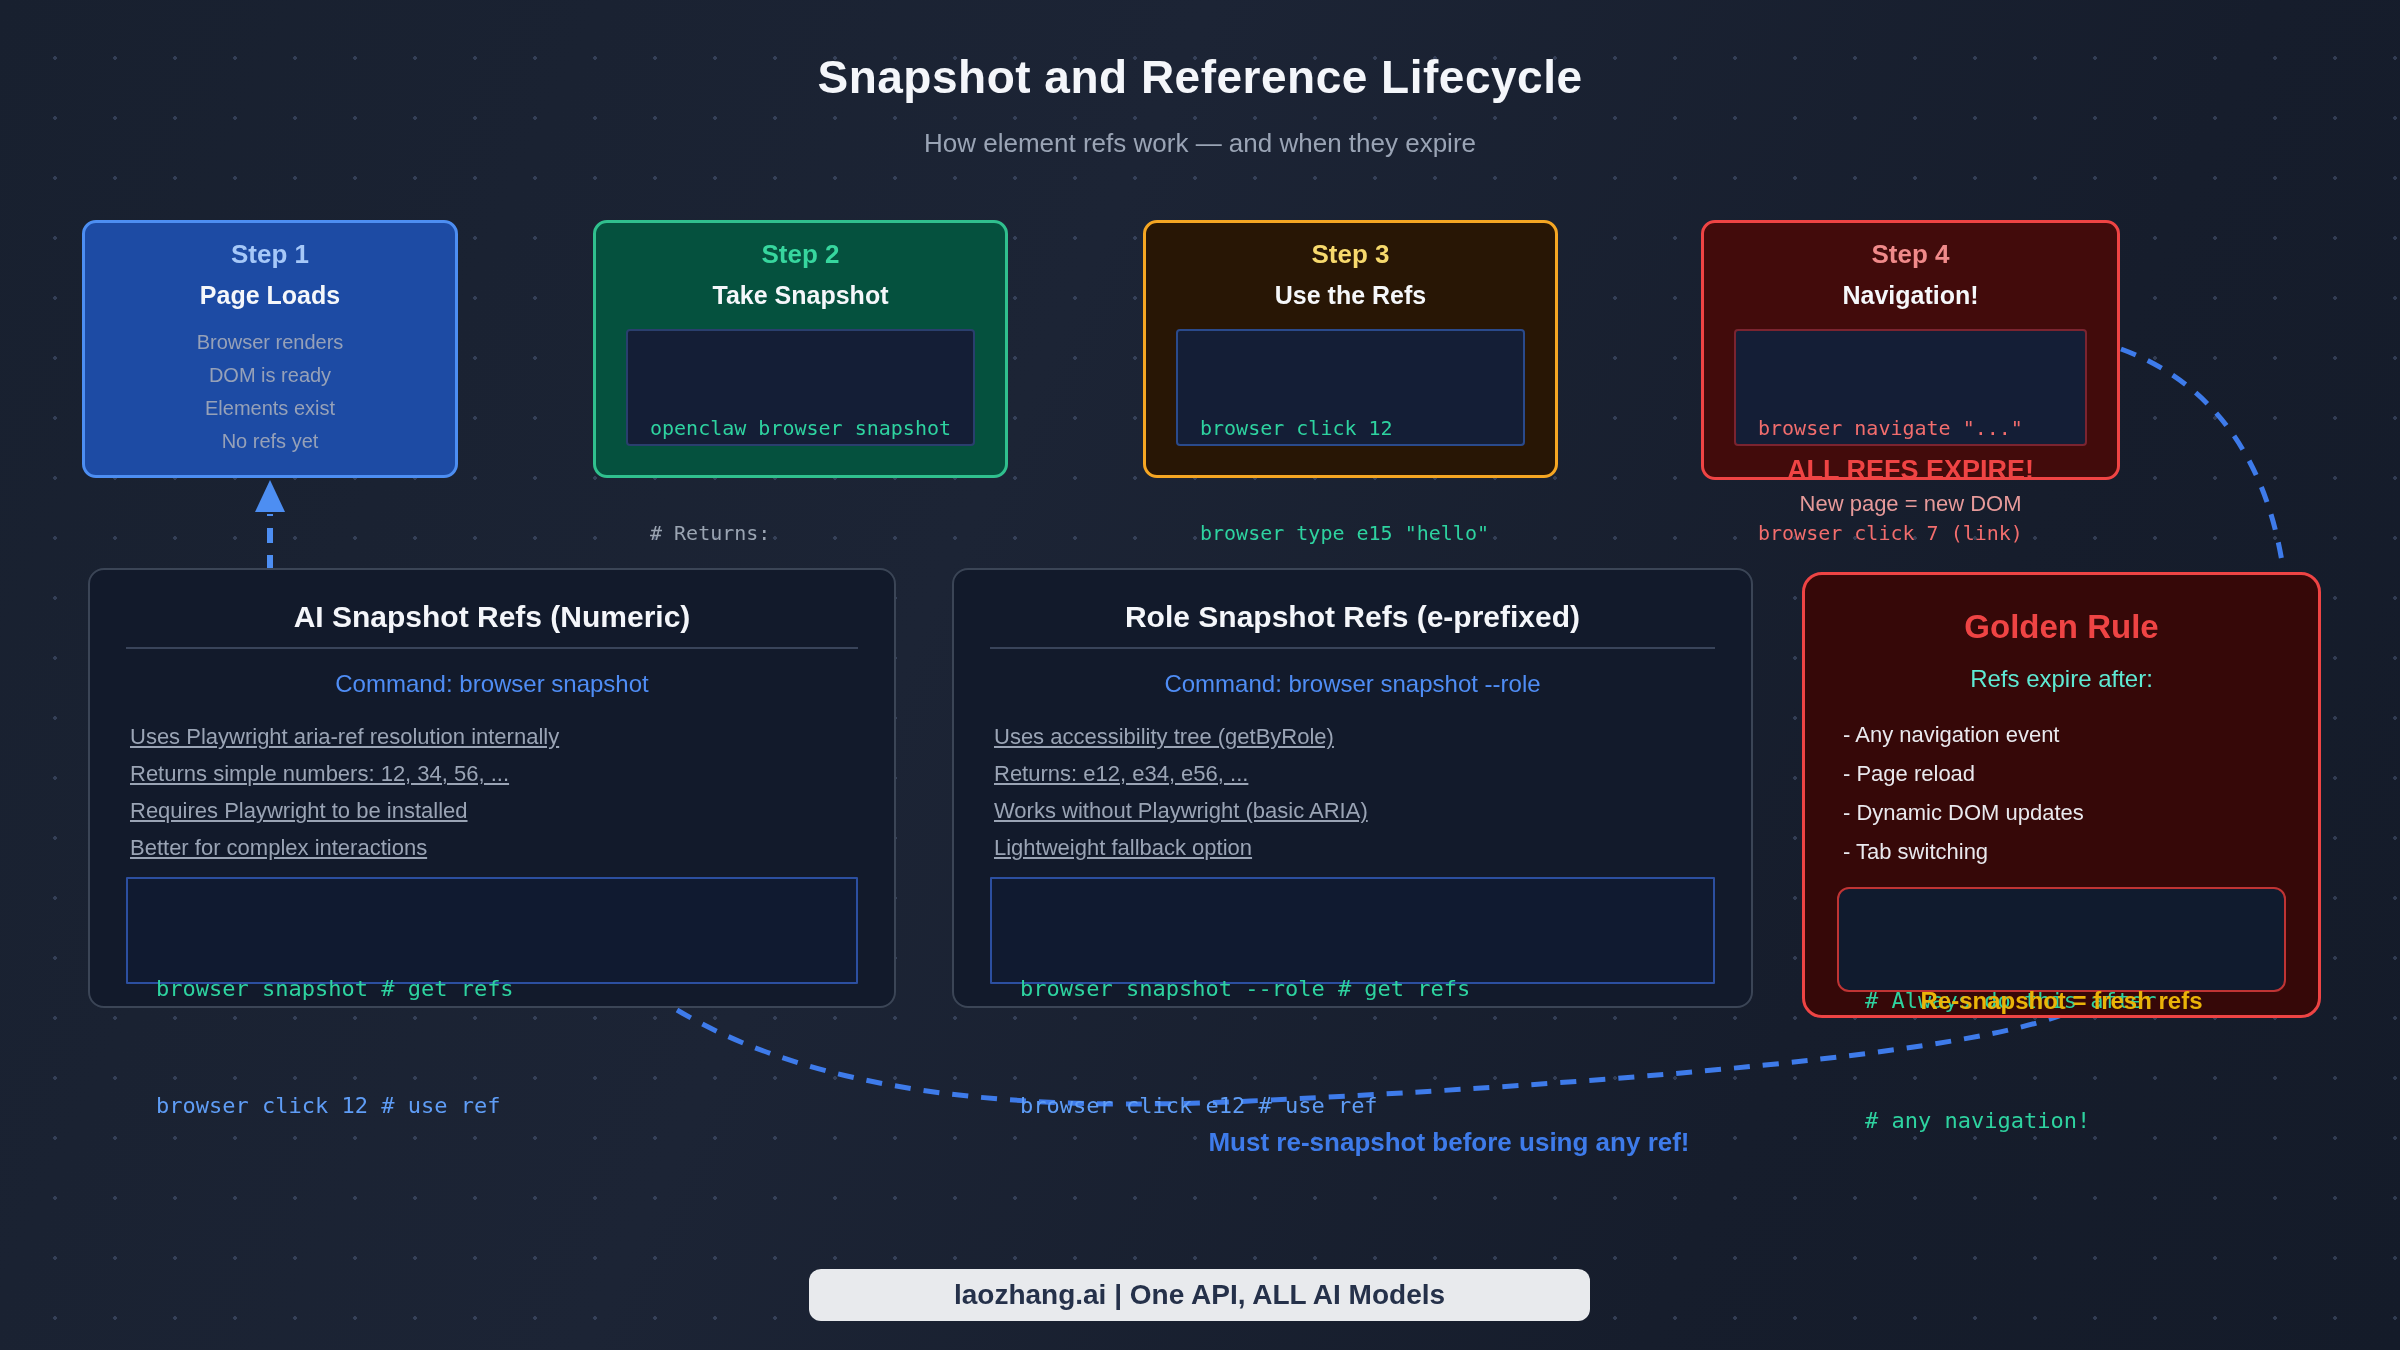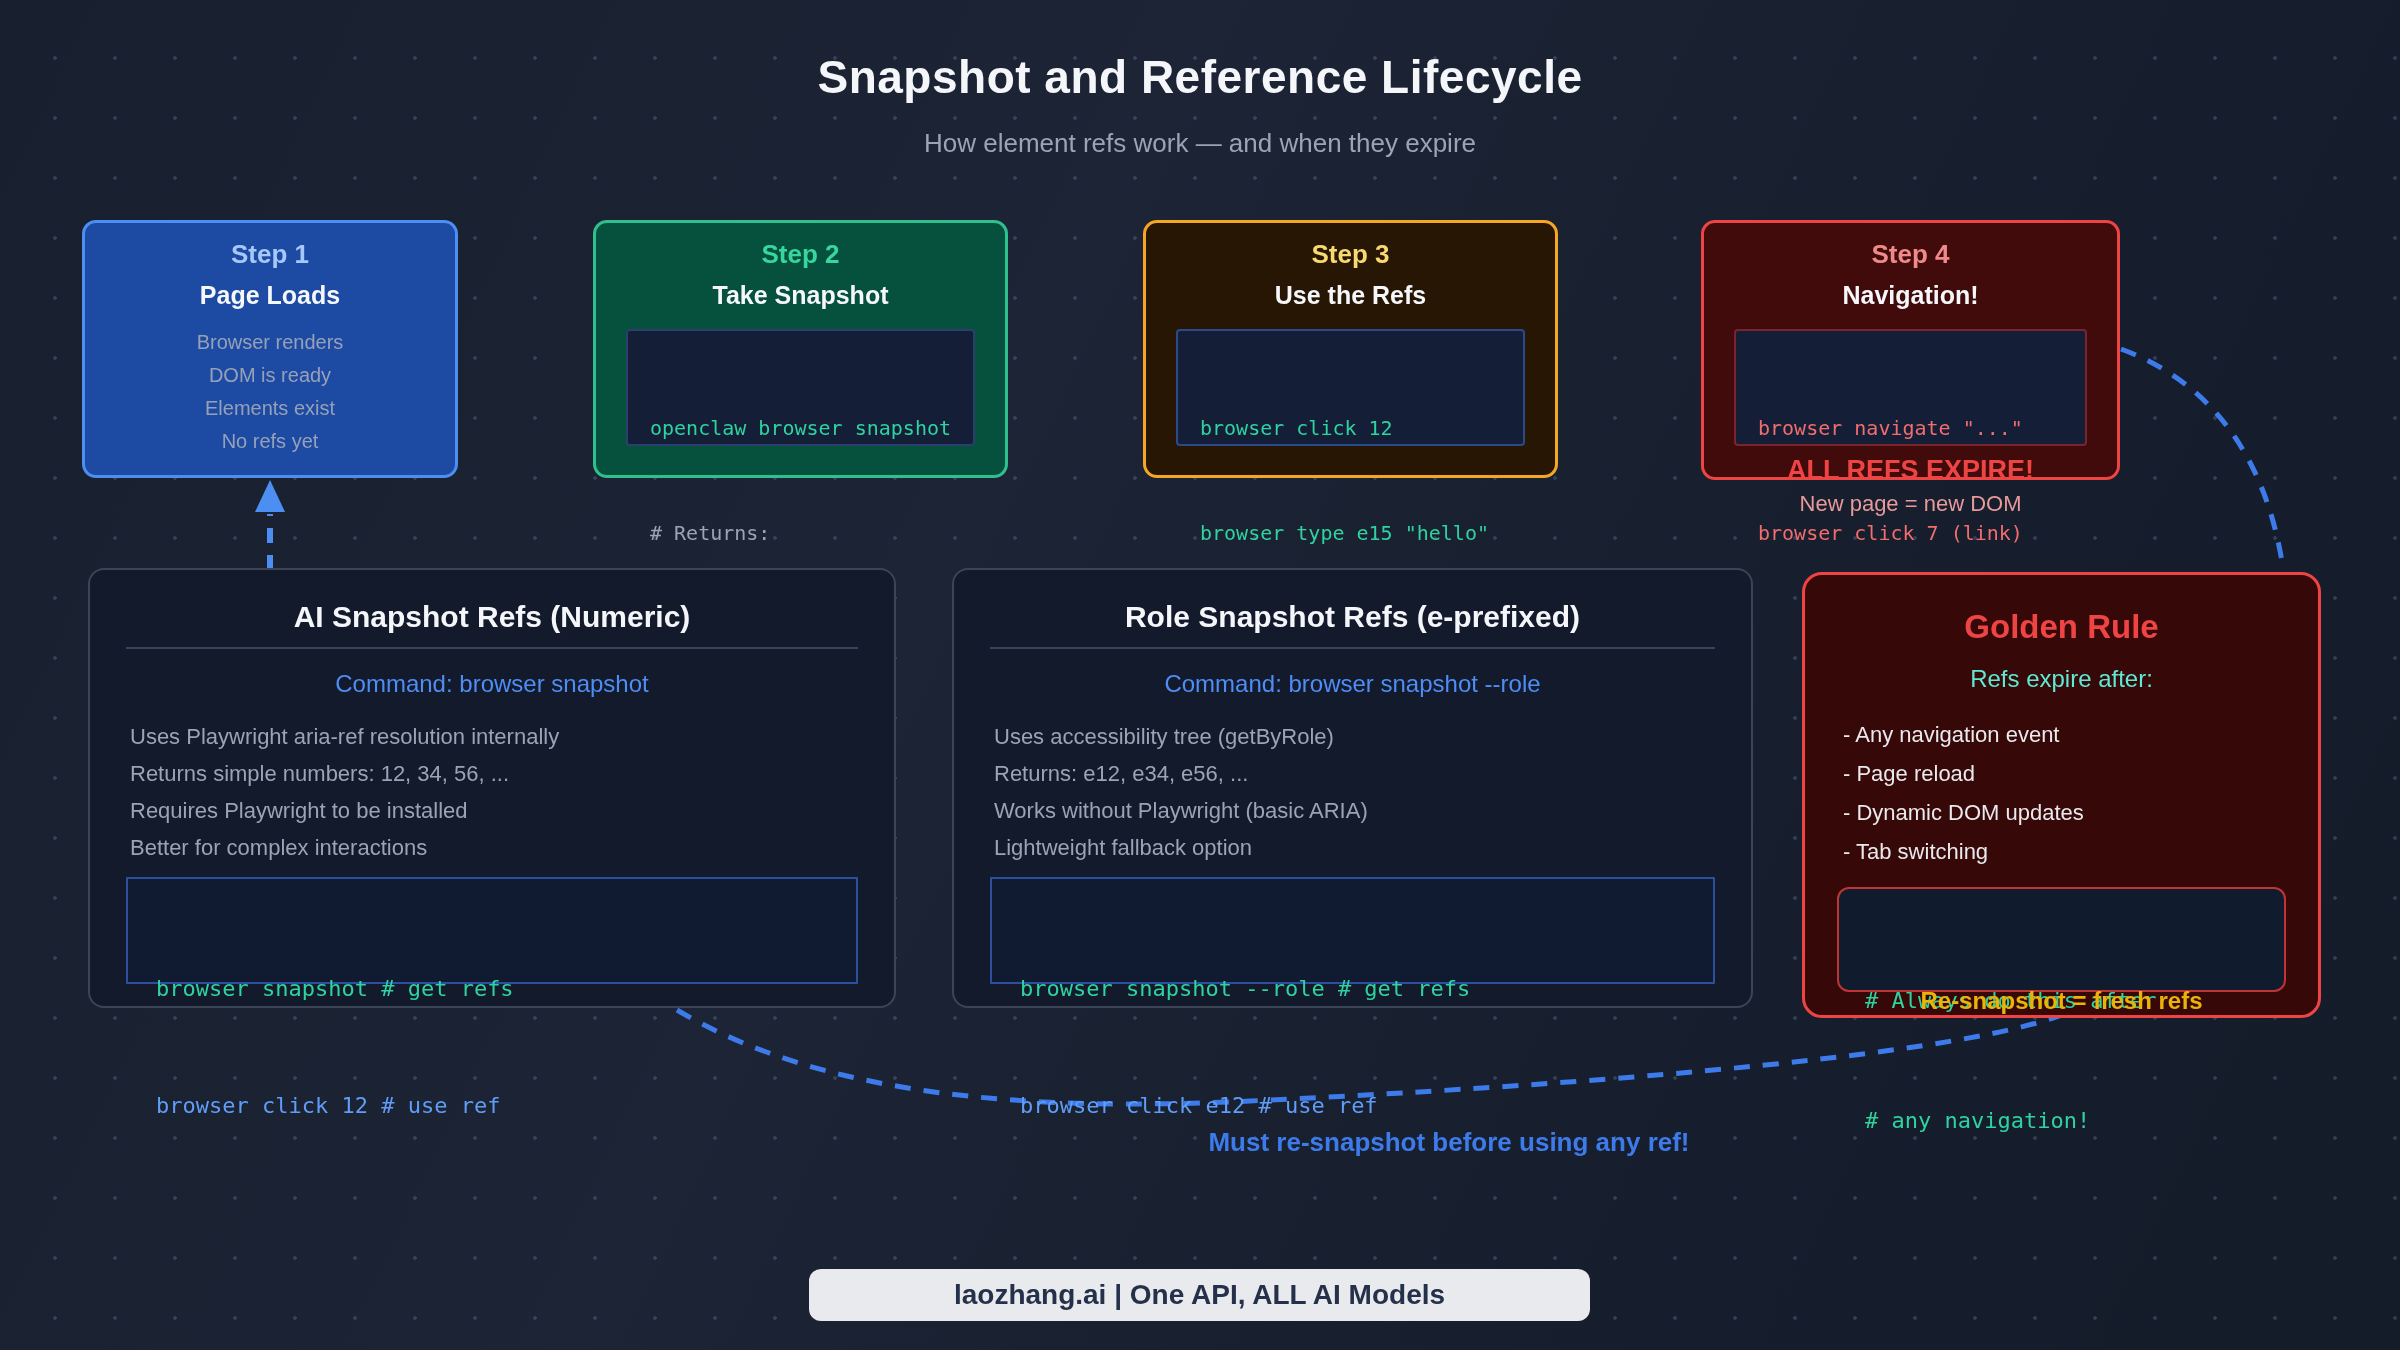--- a/index.html
+++ b/index.html
@@ -48,21 +48,21 @@
   .step4 .note{position:absolute;left:0;right:0;top:268px;text-align:center;color:#e79a9a;font-size:22px;}
   .step, .step4{overflow:visible;}
 
   
   .panel{position:absolute;top:568px;height:440px;background:#121a2b;border:2px solid #3b4556;border-radius:16px;box-sizing:border-box;z-index:1;padding-left:24px;}
   .panel-ai{left:88px;width:808px;}
   .panel-role{left:952px;width:801px;}
   .panel .ptitle{position:absolute;left:0;right:0;top:30px;text-align:center;color:#f4f6fa;font-size:30px;font-weight:bold;}
   .panel .divider{position:absolute;left:36px;right:36px;top:77px;border-top:2px solid #39445a;}
   .panel .command{position:absolute;left:0;right:0;top:100px;text-align:center;color:#4f8df5;font-size:24px;font-weight:normal;}
-  .panel .bullets{position:absolute;left:40px;right:30px;top:148px;color:#9aa4b5;font-size:22px;line-height:37px;}
+  .panel .bullets{position:absolute;left:40px;right:30px;top:148px;color:#9aa4b5;font-size:22px;line-height:37px;text-decoration:underline;}
   .panel .pcode{position:absolute;left:36px;right:36px;top:307px;height:107px;border-radius:1px;border:2px solid #2c4fa0;
         background:#101a30;box-sizing:border-box;padding:12px 0 0 28px;
         font-family:"DejaVu Sans Mono","Liberation Mono",monospace;font-size:22px;line-height:39px;white-space:pre;}
 
   
   .golden{position:absolute;left:1802px;top:572px;width:519px;height:446px;background:#360808;border:3px solid #ee4444;border-radius:20px;box-sizing:border-box;z-index:1;}
   .golden .gtitle{position:absolute;left:0;right:0;top:33px;text-align:center;color:#ef4444;font-size:33px;font-weight:bold;}
   .golden .gsub{position:absolute;left:0;right:0;top:90px;text-align:center;color:#5eead4;font-size:24px;}
   .golden .gitems{position:absolute;left:38px;right:20px;top:140px;color:#e9e9ee;font-size:22px;line-height:39px;}
   .golden .gcode{position:absolute;left:32px;right:32px;top:312px;height:105px;border-radius:12px;border:2px solid #c03434;

